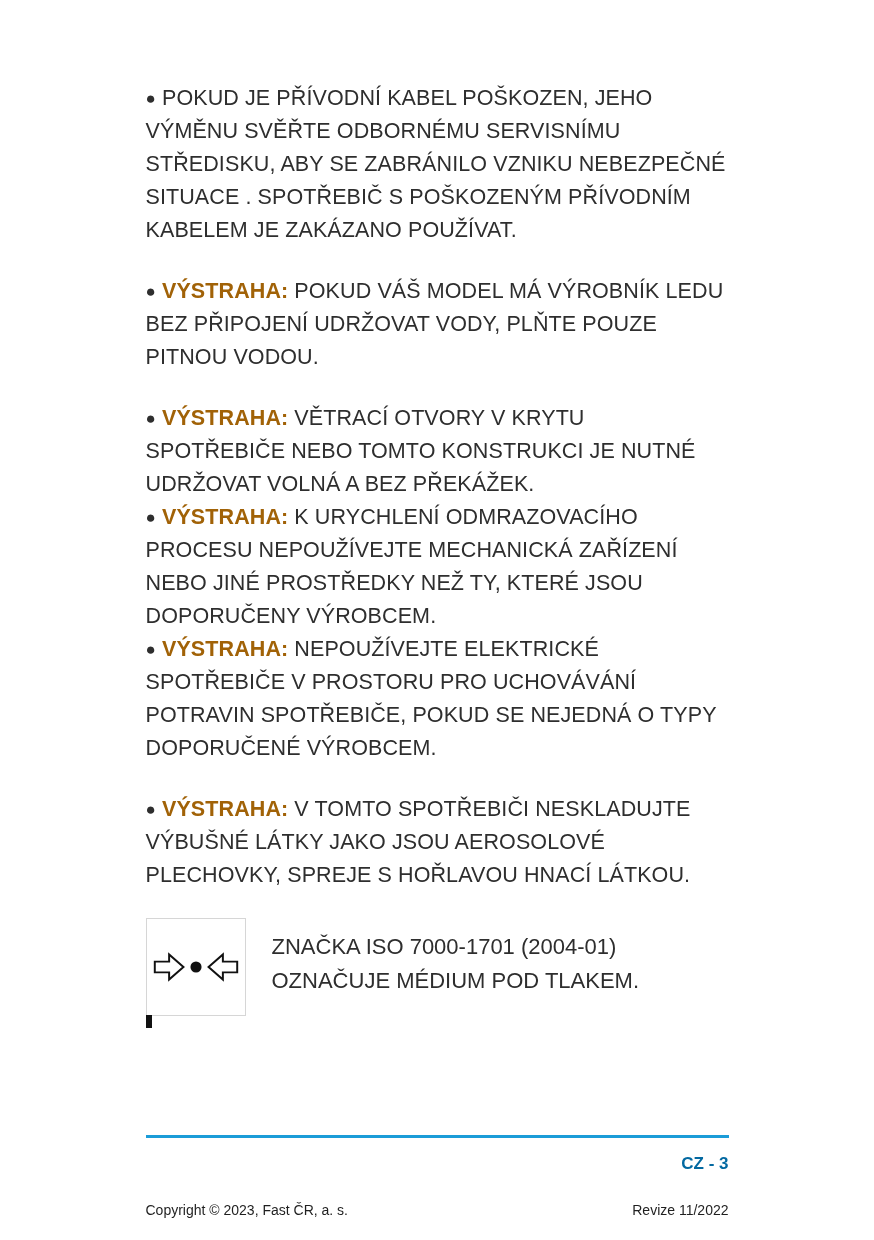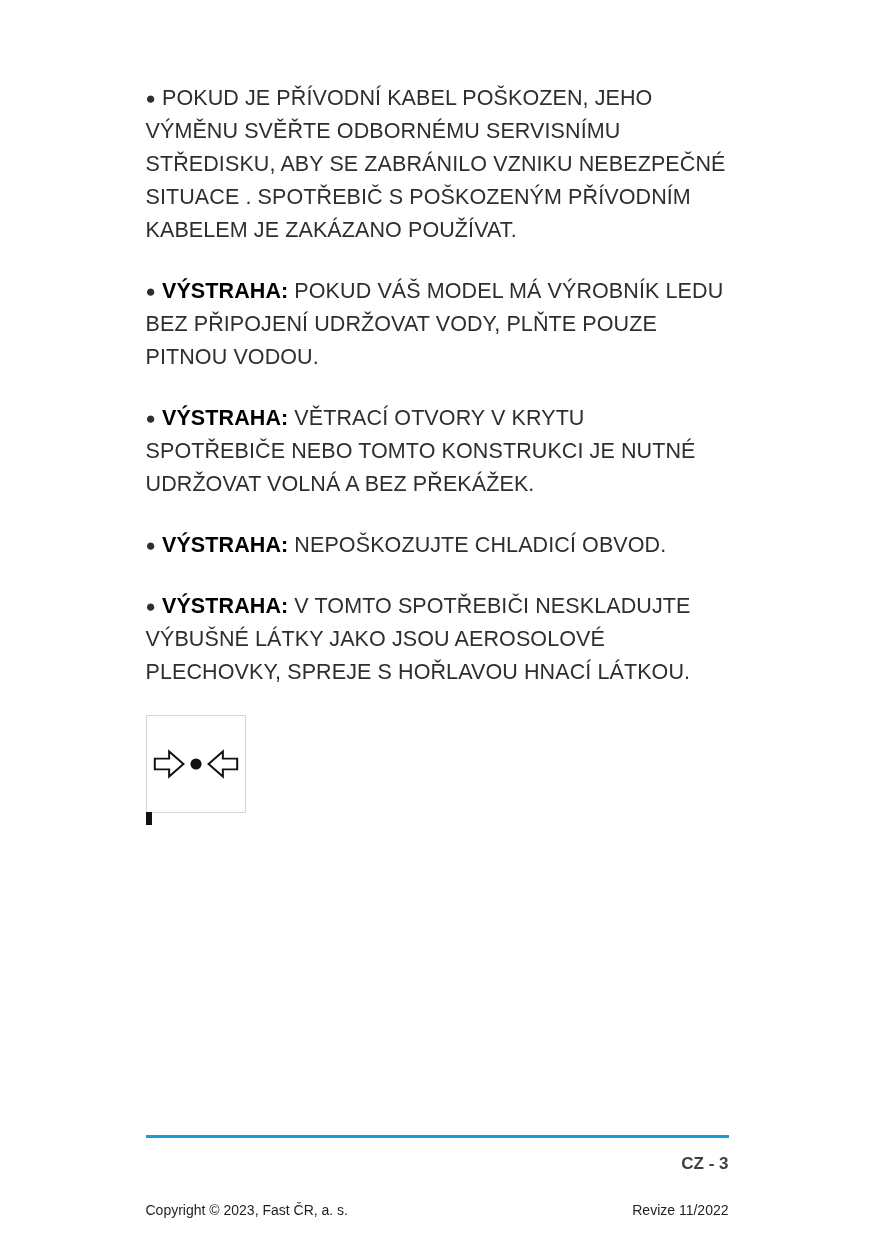--- a/index.html
+++ b/index.html
@@ -17,21 +17,21 @@
     padding: 70px 60px 34px 60px;
   }
   .content { width: 100%; }
   .para {
     margin: 0;
     font-size: 21.5px;
     line-height: 33px;
     letter-spacing: 0.1px;
     color: #2e2e2e;
   }
-  .para strong { font-weight: 700; color: #000000; }
+  .para strong { font-weight: 700; color: #a16207; }
   .para .bullet { font-size: 17px; vertical-align: 1px; }
   .gap { margin-top: 28px; }
 
   .iso-row {
     margin-top: 26px;
     display: flex;
     align-items: flex-start;
     gap: 26px;
   }
   .iso-box {
@@ -61,21 +61,21 @@
     color: #2e2e2e;
   }
 
   footer { margin-top: auto; width: 100%; }
   .rule { height: 3px; width: 100%; background: #1b9cd8; }
   .page-label {
     margin-top: 16px;
     text-align: right;
     font-size: 17px;
     font-weight: 700;
-    color: #404040;
+    color: #0369a1;
   }
   .meta-row {
     margin-top: 28px;
     display: flex;
     justify-content: space-between;
     font-size: 14px;
     color: #1f1f1f;
   }
 </style>
 </head>
@@ -96,42 +96,51 @@
       <strong>VÝSTRAHA:</strong>
       <span>POKUD VÁŠ MODEL MÁ VÝROBNÍK LEDU BEZ PŘIPOJENÍ UDRŽOVAT VODY, PLŇTE POUZE PITNOU VODOU.</span>
     </p>
 
     <p class="para gap">
       <span class="bullet">●</span>
       <strong>VÝSTRAHA:</strong>
       <span>VĚTRACÍ OTVORY V KRYTU SPOTŘEBIČE NEBO TOMTO KONSTRUKCI JE NUTNÉ UDRŽOVAT VOLNÁ A BEZ PŘEKÁŽEK.</span>
     </p>
 
-
-    <p class="para gap">
+    <p class="para">
       <span class="bullet">●</span>
       <strong>VÝSTRAHA:</strong>
-      <span>NEPOŠKOZUJTE CHLADICÍ OBVOD.</span>
+      <span>K URYCHLENÍ ODMRAZOVACÍHO PROCESU NEPOUŽÍVEJTE MECHANICKÁ ZAŘÍZENÍ NEBO JINÉ PROSTŘEDKY NEŽ TY, KTERÉ JSOU DOPORUČENY VÝROBCEM.</span>
     </p>
 
+
+    <p class="para">
+      <span class="bullet">●</span>
+      <strong>VÝSTRAHA:</strong>
+      <span>NEPOUŽÍVEJTE ELEKTRICKÉ SPOTŘEBIČE V PROSTORU PRO UCHOVÁVÁNÍ POTRAVIN SPOTŘEBIČE, POKUD SE NEJEDNÁ O TYPY DOPORUČENÉ VÝROBCEM.</span>
+    </p>
 
     <p class="para gap">
       <span class="bullet">●</span>
       <strong>VÝSTRAHA:</strong>
       <span>V TOMTO SPOTŘEBIČI NESKLADUJTE VÝBUŠNÉ LÁTKY JAKO JSOU AEROSOLOVÉ PLECHOVKY, SPREJE S HOŘLAVOU HNACÍ LÁTKOU.</span>
     </p>
 
     <div class="iso-row">
       <div class="iso-box">
         <svg width="86" height="38" viewBox="0 0 96 40" xmlns="http://www.w3.org/2000/svg" aria-hidden="true">
           <polygon points="2,14 18,14 18,6 34,20 18,34 18,26 2,26" fill="#ffffff" stroke="#111111" stroke-width="2.2" stroke-linejoin="miter"></polygon>
           <circle cx="48" cy="20" r="6.2" fill="#111111"></circle>
           <polygon points="94,14 78,14 78,6 62,20 78,34 78,26 94,26" fill="#ffffff" stroke="#111111" stroke-width="2.2" stroke-linejoin="miter"></polygon>
         </svg>
         <span class="corner-mark"></span>
+      </div>
+      <div class="iso-text">
+        <p>ZNAČKA ISO 7000-1701 (2004-01)</p>
+        <p>OZNAČUJE MÉDIUM POD TLAKEM.</p>
       </div>
     </div>
 
   </main>
 
   <footer>
     <div class="rule"></div>
     <div class="page-label">CZ - 3</div>
     <div class="meta-row">
       <span>Copyright © 2023, Fast ČR, a. s.</span>

